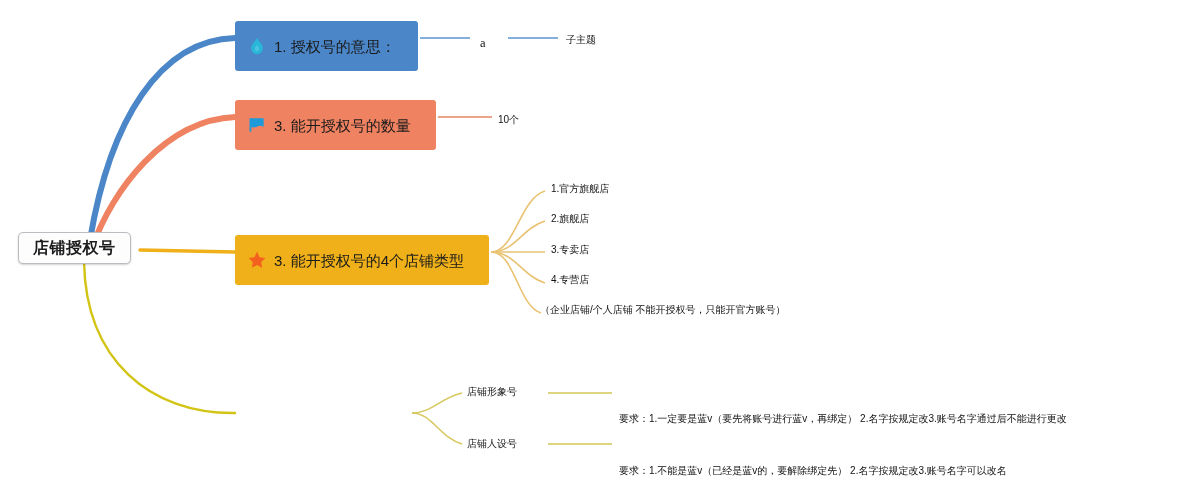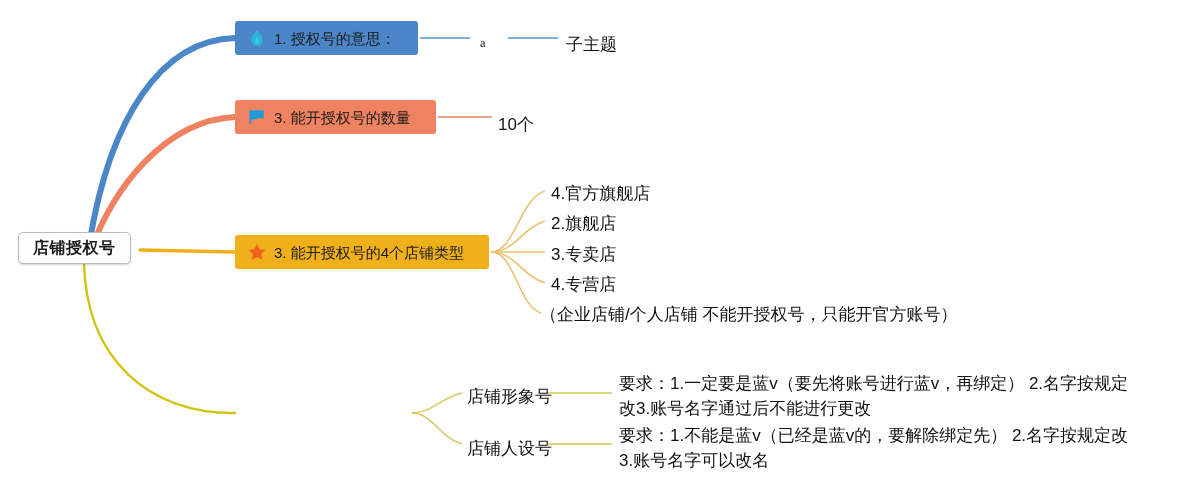--- a/index.html
+++ b/index.html
@@ -43,21 +43,21 @@
     border-radius: 5px;
     box-shadow: 0 1px 2px rgba(0,0,0,0.18);
     font-size: 16px;
     font-weight: bold;
     color: #1b1b1b;
     letter-spacing: 0.5px;
     z-index: 5;
     justify-content: flex-end;
   }
   .branch-node {
-    height: 34px;
+    height: 50px;
     padding: 0 12px;
     border-radius: 3px;
     font-size: 15px;
     color: #1b1b1b;
     z-index: 5;
     gap: 7px;
   }
   .n1 { left: 235px; top: 21px;  width: 183px; background: #4a86c8; }
   .n2 { left: 235px; top: 100px; width: 201px; background: #ef8260; }
   .n3 { left: 235px; top: 235px; width: 254px; background: #efb019; }
@@ -66,28 +66,28 @@
   .node-icon {
     width: 20px;
     height: 20px;
     flex: 0 0 20px;
     display: block;
   }
   .node-label { line-height: 1; }
 
   .leaf {
     position: absolute;
-    font-size: 17px;
+    font-size: 10px;
     color: #111111;
     white-space: nowrap;
     line-height: 1.45;
     font-family: "Liberation Serif", "DejaVu Serif", serif;
   }
   .leaf.cjk { font-family: "Liberation Sans", "DejaVu Sans", sans-serif; }
-  .leaf.wrap { white-space: normal; }
+  .leaf.wrap { white-space: normal; margin-top: 40px; }
 
   .leaf-a      { left: 480px; top: 34px;  font-size: 12.5px; }
   .leaf-sub    { left: 566px; top: 33px; }
   .leaf-10     { left: 498px; top: 113px; }
 
   .leaf-s1     { left: 551px; top: 182px; }
   .leaf-s2     { left: 551px; top: 212px; }
   .leaf-s3     { left: 551px; top: 243px; }
   .leaf-s4     { left: 551px; top: 273px; }
   .leaf-s5     { left: 540px; top: 303px; }
@@ -153,21 +153,21 @@
     </svg>
     <span class="node-label">3. 能开授权号的4个店铺类型</span>
   </div>
 
 
   <div class="leaf leaf-a">a</div>
   <div class="leaf cjk leaf-sub">子主题</div>
 
   <div class="leaf cjk leaf-10">10个</div>
 
-  <div class="leaf cjk leaf-s1">4.官方旗舰店</div>
+  <div class="leaf cjk leaf-s1">1.官方旗舰店</div>
   <div class="leaf cjk leaf-s2">2.旗舰店</div>
   <div class="leaf cjk leaf-s3">3.专卖店</div>
   <div class="leaf cjk leaf-s4">4.专营店</div>
   <div class="leaf cjk leaf-s5">（企业店铺/个人店铺 不能开授权号，只能开官方账号）</div>
 
   <div class="leaf cjk leaf-t1">店铺形象号</div>
   <div class="leaf cjk leaf-t2">店铺人设号</div>
 
   <div class="leaf cjk wrap leaf-d1">要求：1.一定要是蓝v（要先将账号进行蓝v，再绑定） 2.名字按规定改3.账号名字通过后不能进行更改</div>
   <div class="leaf cjk wrap leaf-d2">要求：1.不能是蓝v（已经是蓝v的，要解除绑定先） 2.名字按规定改3.账号名字可以改名</div>

